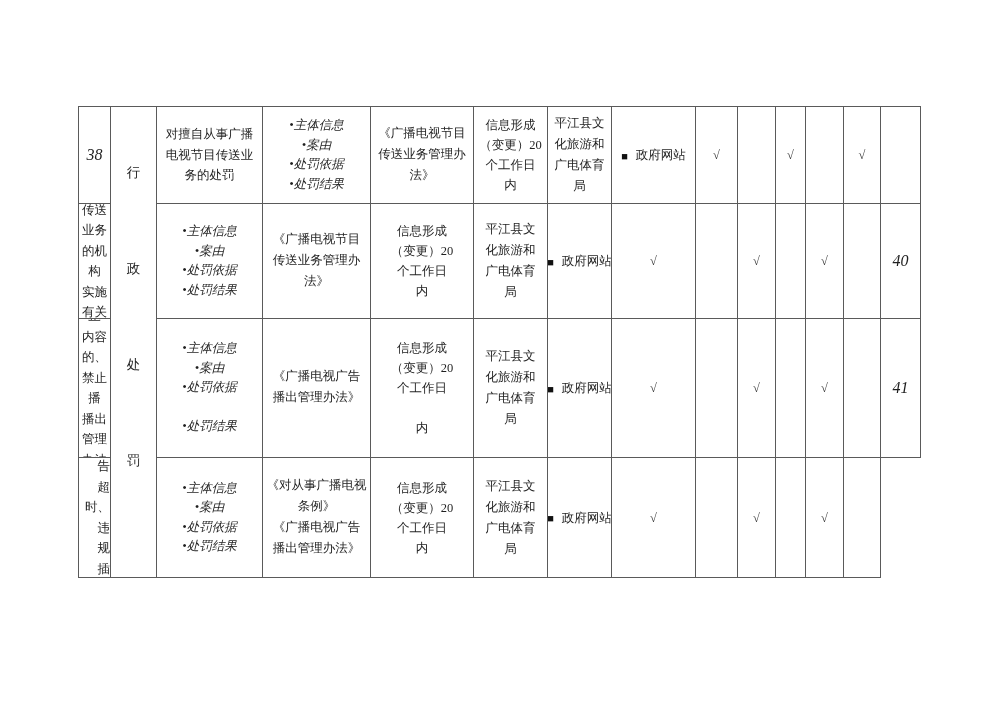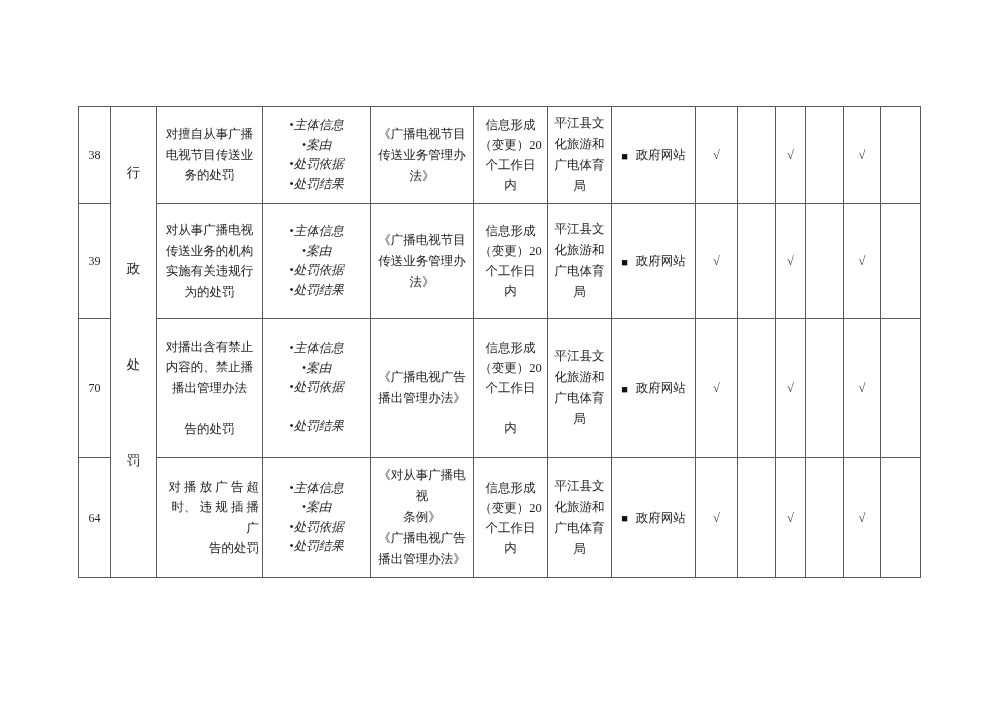--- a/index.html
+++ b/index.html
@@ -29,35 +29,35 @@
     display: flex;
     align-items: center;
     justify-content: center;
     text-align: center;
     white-space: pre-line;
     font-size: 12.5px;
     line-height: 20px;
     overflow: hidden;
     padding: 2px 3px;
   }
-  .c-id { font-size: 12px; }
+  .c-id { font-size: 16px; font-style: italic; }
   .c-cat {
     grid-column: 2;
     grid-row: 1 / span 4;
     flex-direction: column;
     justify-content: center;
     gap: 76px;
     padding-bottom: 52px;
     font-size: 13.5px;
     white-space: normal;
   }
   .c-penalty { line-height: 20.5px; text-align: center; }
   .c-penalty.align-left { text-align: right; justify-content: flex-start; padding-left: 6px; }
   .c-items { line-height: 19.5px; font-style: italic; }
-  .c-legal { line-height: 21px; }
+  .c-legal { line-height: 21px; font-family: Liberation Mono, monospace; }
   .c-time { line-height: 20px; }
   .c-agency { line-height: 21px; }
   .c-channel { gap: 8px; white-space: nowrap; }
   .square-icon { font-size: 11px; line-height: 1; color: #111111; transform: translateY(1px); }
   .c-check { font-size: 12.5px; color: #3d3d3d; }
 </style>
 </head>
 <body>
 
 <div class="page">
@@ -94,21 +94,20 @@
       <span class="square-icon">■</span>
       <span>政府网站</span>
     </div>
     <div class="cell c-check">√</div>
     <div class="cell c-check"></div>
     <div class="cell c-check">√</div>
     <div class="cell c-check"></div>
     <div class="cell c-check">√</div>
     <div class="cell c-check"></div>
 
-    <div class="cell c-id">39</div>
     <div class="cell c-penalty">对从事广播电视
 传送业务的机构
 实施有关违规行
 为的处罚</div>
     <div class="cell c-items">•主体信息
 •案由
 •处罚依据
 •处罚结果</div>
     <div class="cell c-legal">《广播电视节目
 传送业务管理办
@@ -125,21 +124,21 @@
       <span class="square-icon">■</span>
       <span>政府网站</span>
     </div>
     <div class="cell c-check">√</div>
     <div class="cell c-check"></div>
     <div class="cell c-check">√</div>
     <div class="cell c-check"></div>
     <div class="cell c-check">√</div>
     <div class="cell c-check"></div>
 
-    <div class="cell c-id">70</div>
+    <div class="cell c-id">40</div>
     <div class="cell c-penalty">对播出含有禁止
 内容的、禁止播
 播出管理办法
 
 告的处罚</div>
     <div class="cell c-items">•主体信息
 •案由
 •处罚依据
 
 •处罚结果</div>
@@ -158,21 +157,21 @@
       <span class="square-icon">■</span>
       <span>政府网站</span>
     </div>
     <div class="cell c-check">√</div>
     <div class="cell c-check"></div>
     <div class="cell c-check">√</div>
     <div class="cell c-check"></div>
     <div class="cell c-check">√</div>
     <div class="cell c-check"></div>
 
-    <div class="cell c-id">64</div>
+    <div class="cell c-id">41</div>
     <div class="cell c-penalty align-left">对 播 放 广 告 超
 时、 违 规 插 播 广
 告的处罚</div>
     <div class="cell c-items">•主体信息
 •案由
 •处罚依据
 •处罚结果</div>
     <div class="cell c-legal">《对从事广播电视
 条例》
 《广播电视广告

